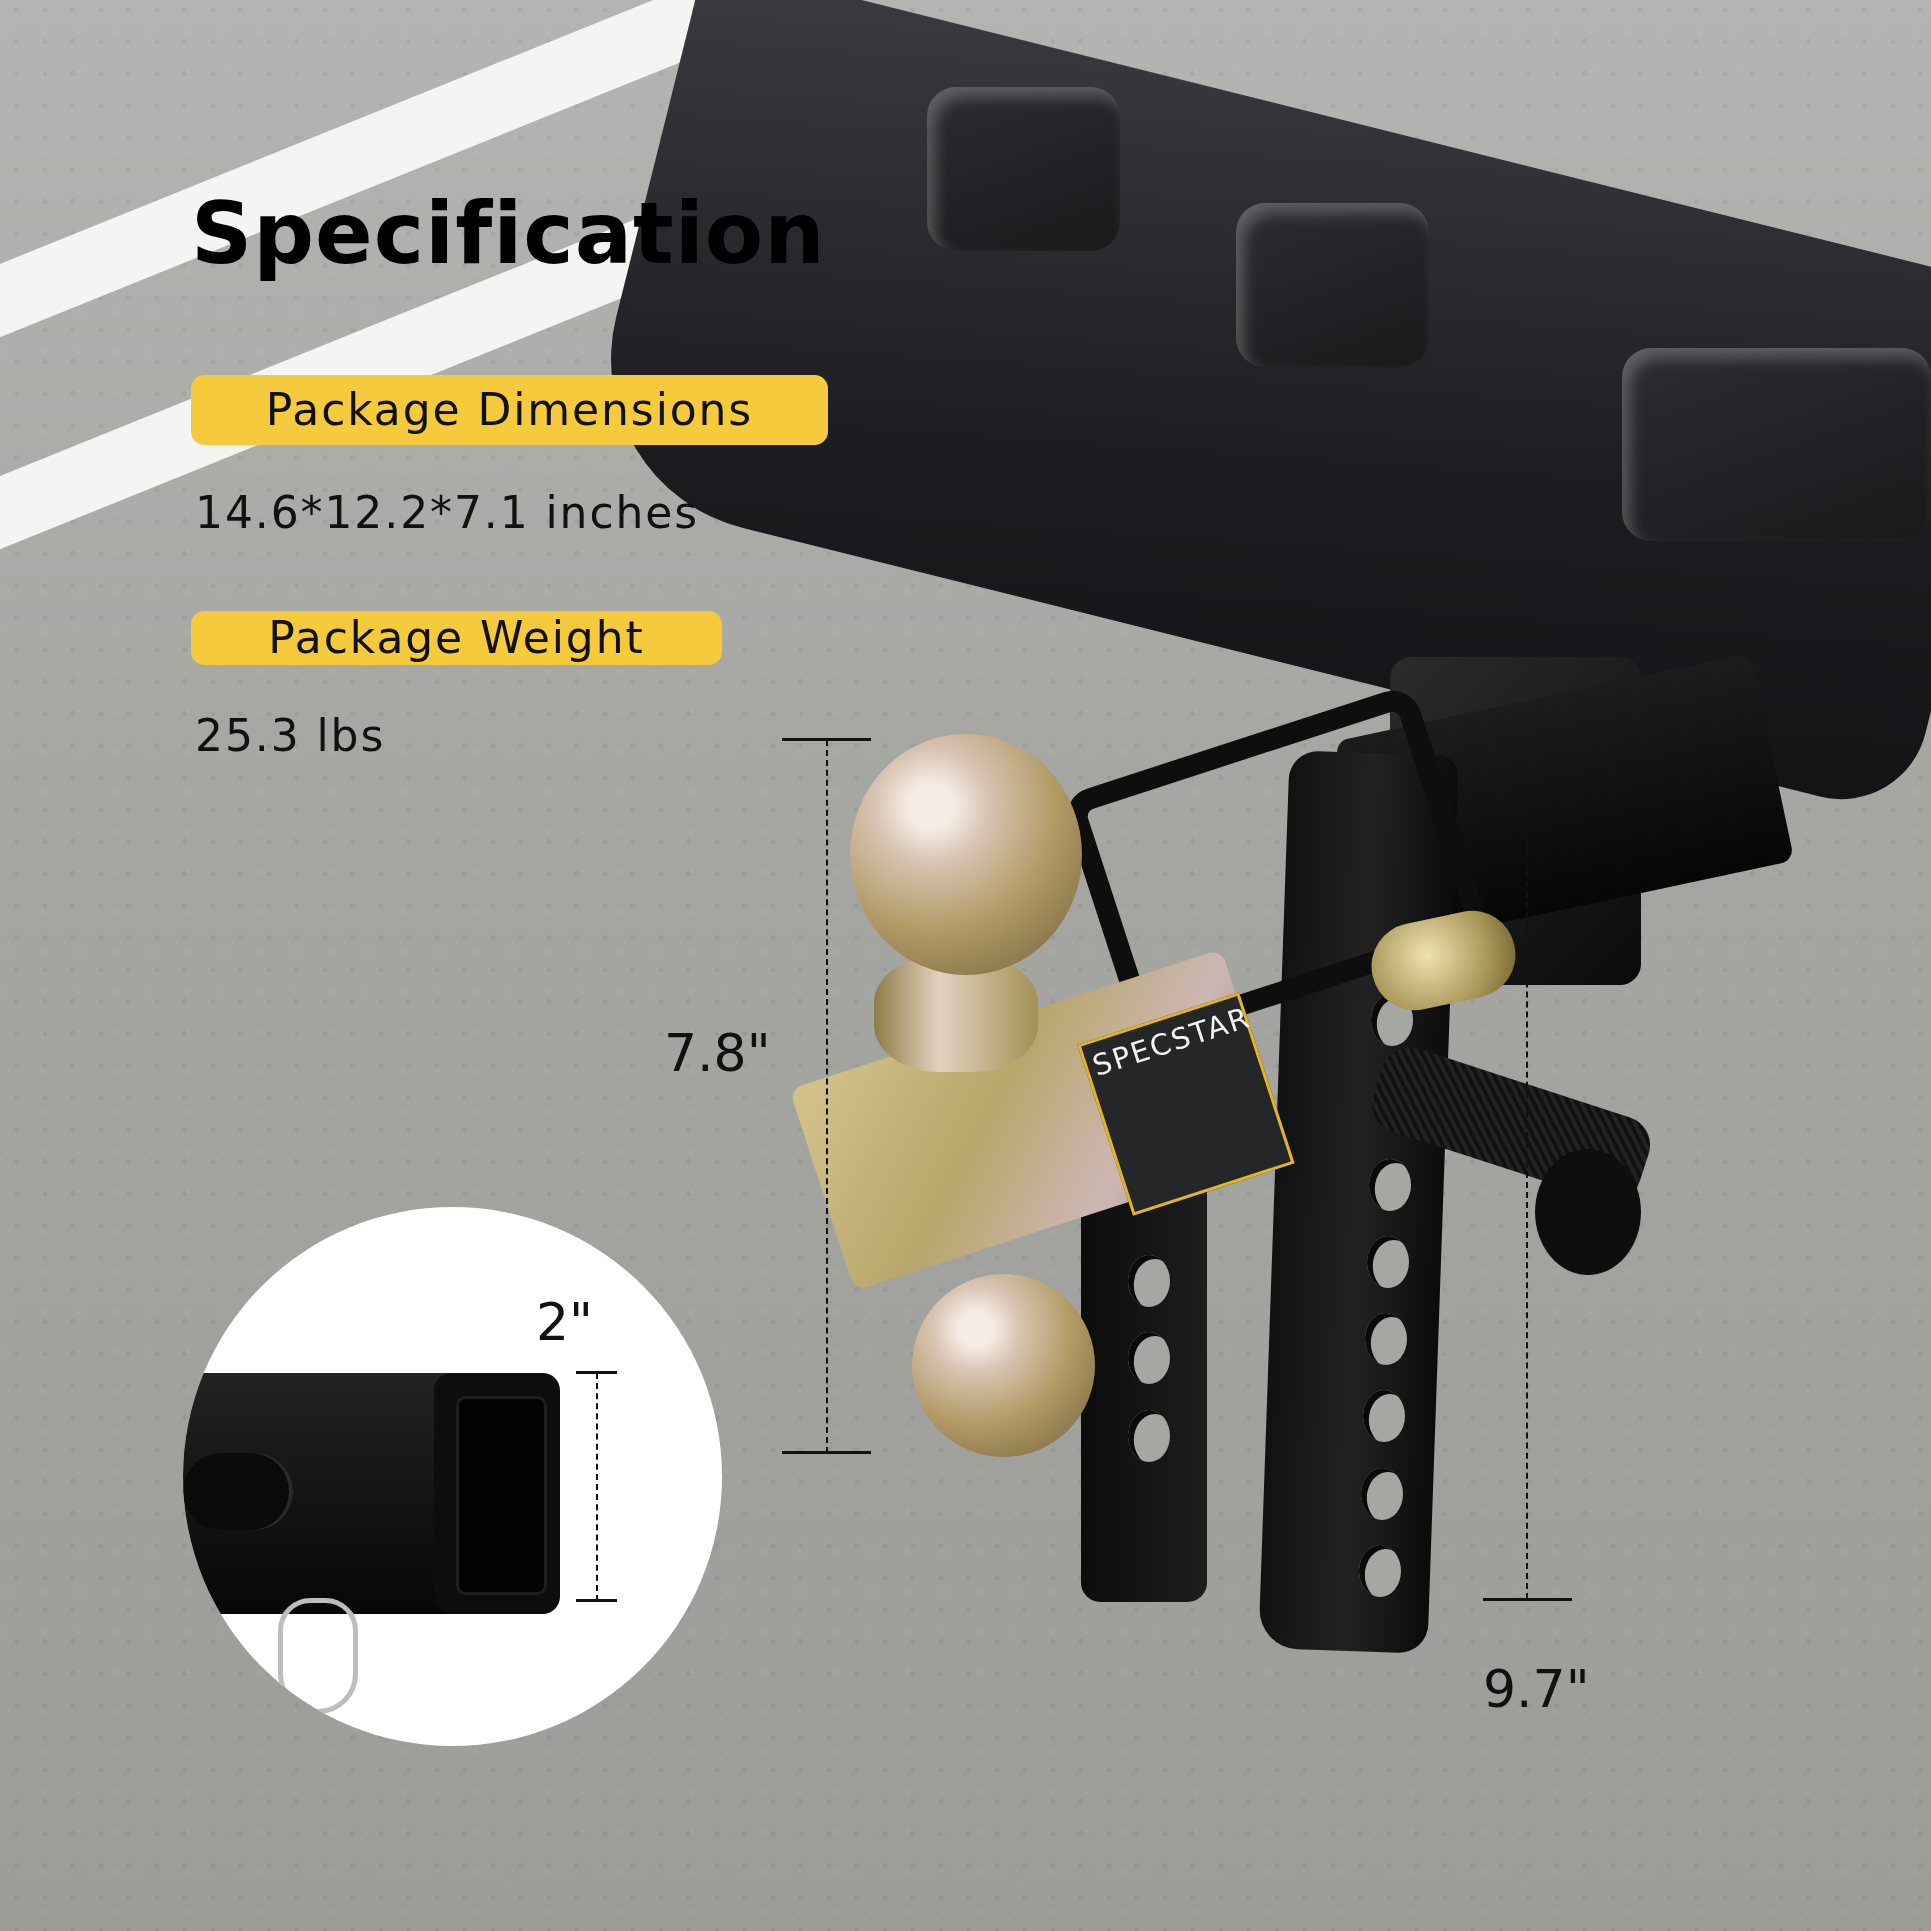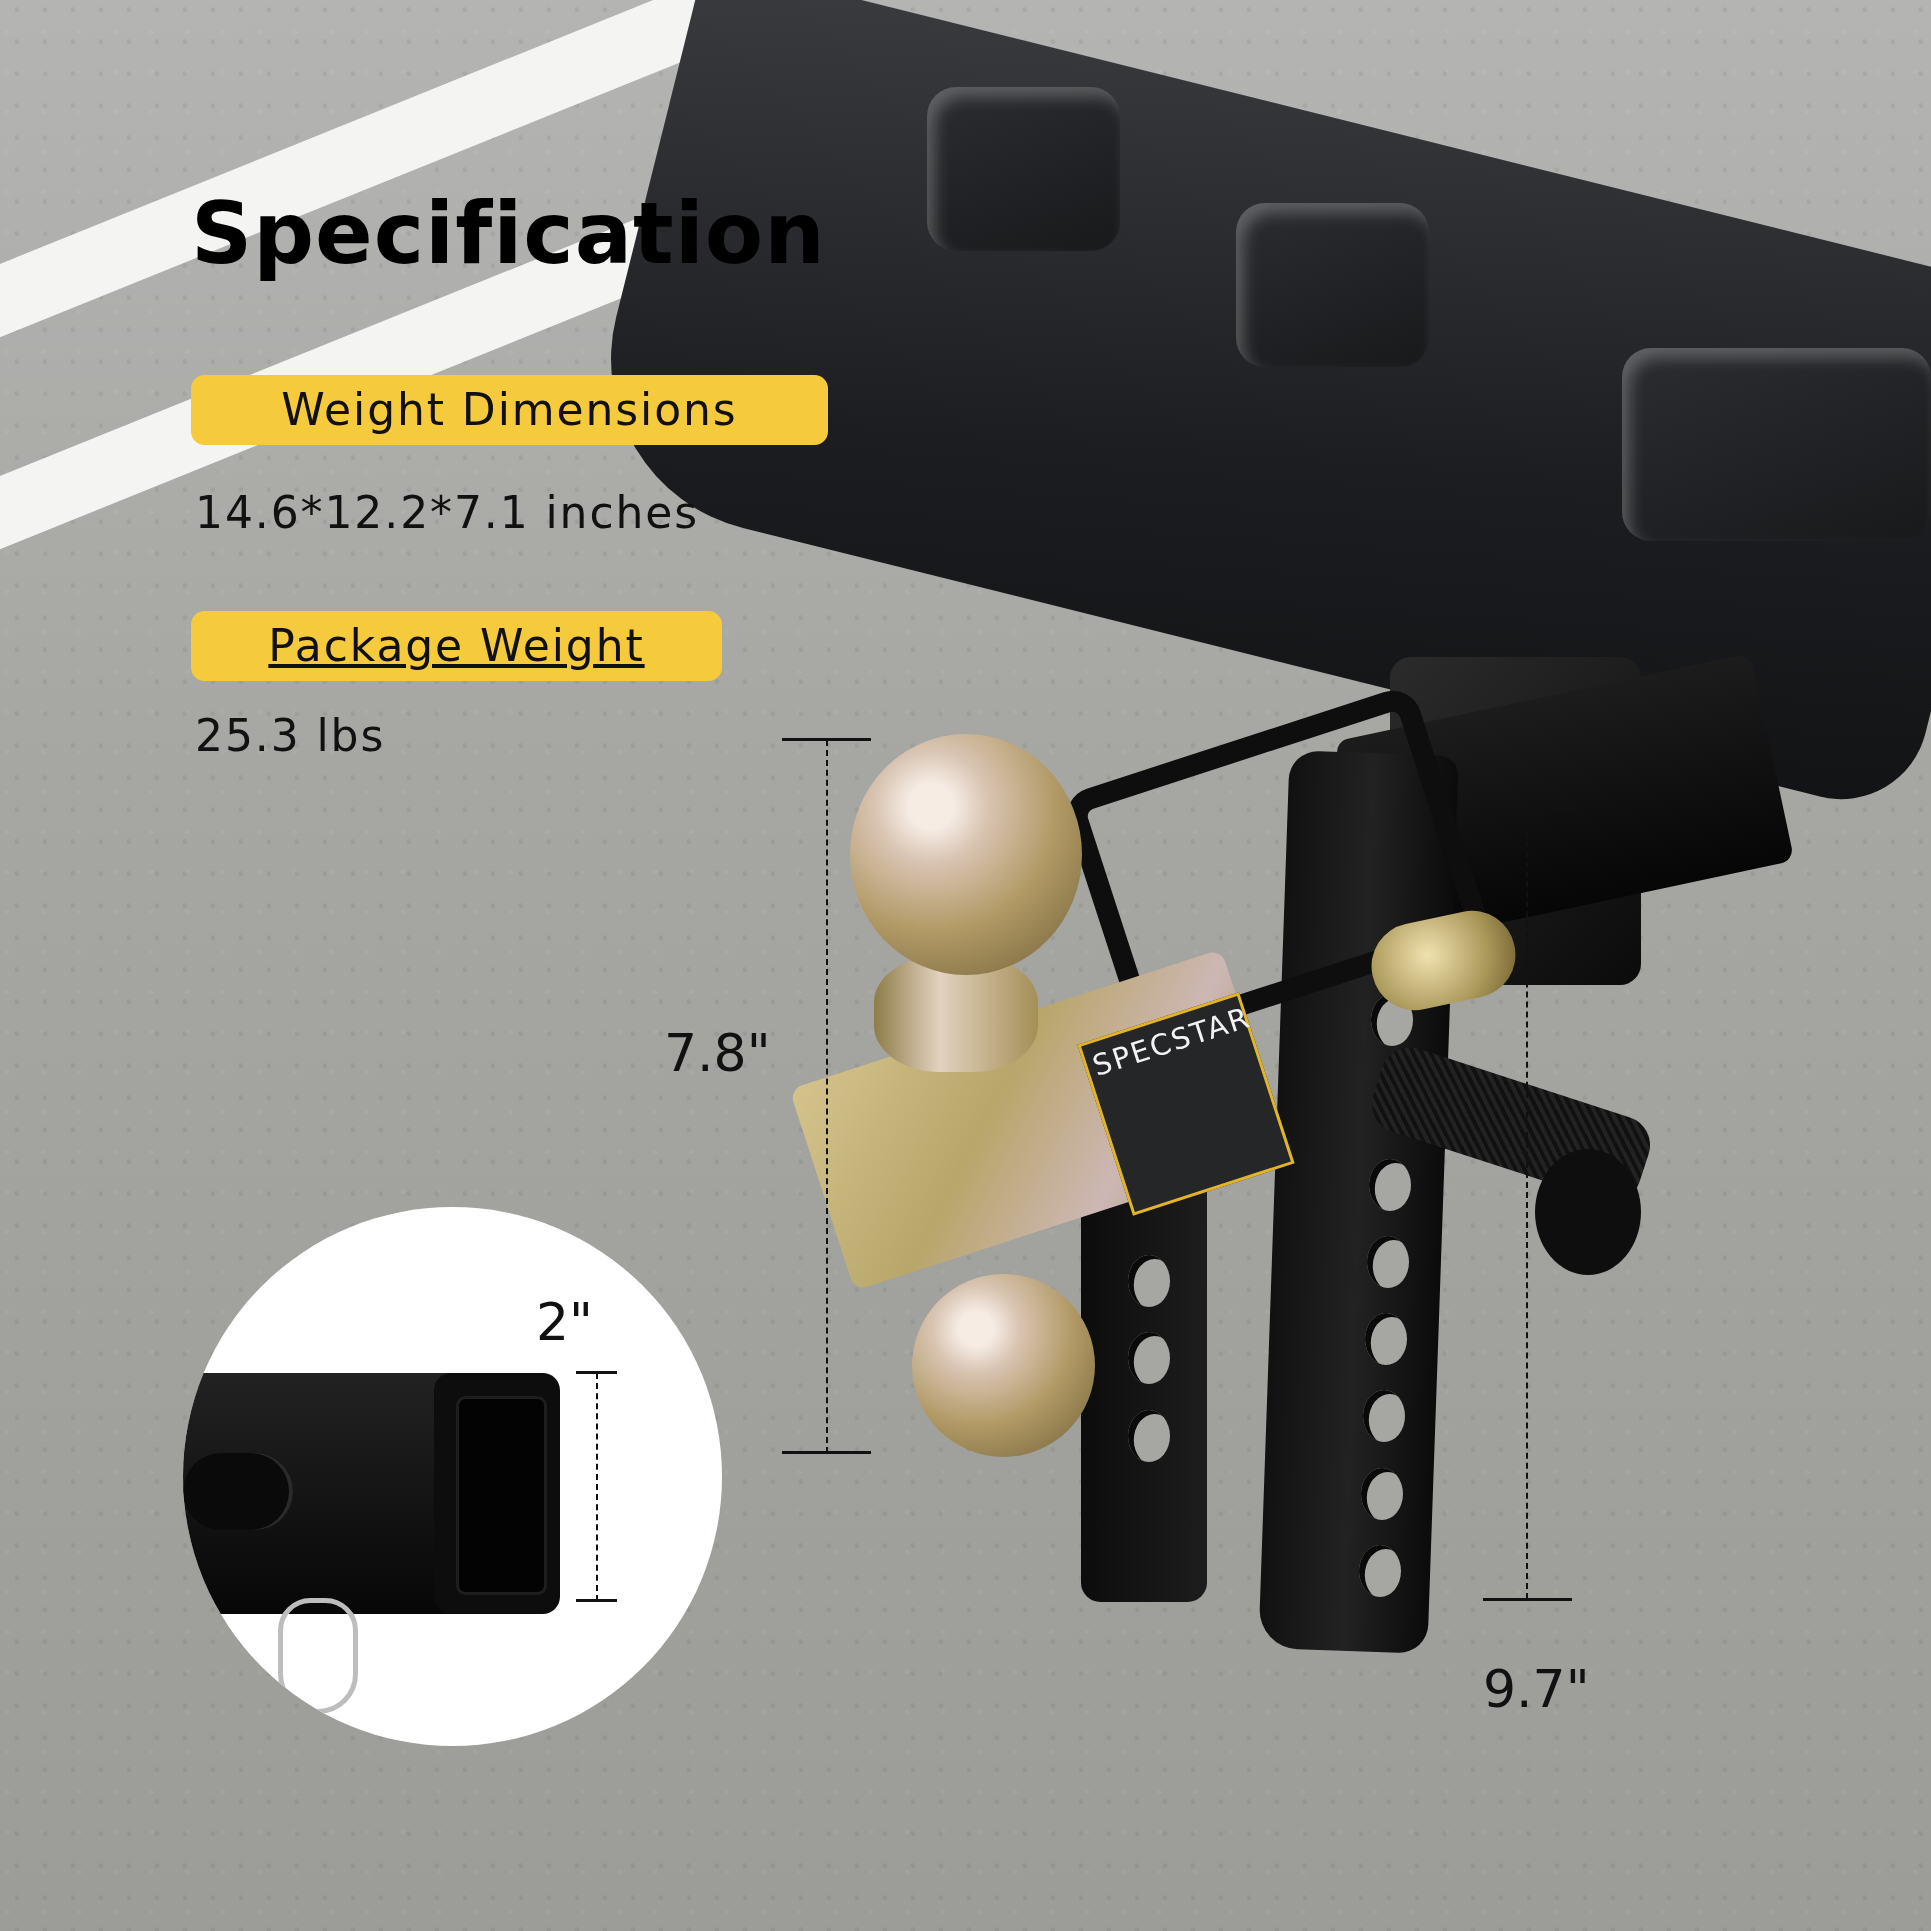--- a/index.html
+++ b/index.html
@@ -102,25 +102,25 @@
 <div class="lock"></div>
 <div class="lock-cap"></div>
 
 <div class="label">
   <span class="label-brand">SPECSTAR</span>
 </div>
 
 <div class="title">Specification</div>
 
 <div class="pill" style="left:191px;top:375px;width:637px;height:70px;">
-  <span>Weight Dimensions</span>
+  <span>Package Dimensions</span>
 </div>
 <div class="spec-value" style="left:195px;top:477px;margin-top:14px;">14.6*12.2*7.1 inches</div>
 
-<div class="pill" style="left:191px;top:611px;width:531px;height:70px;text-decoration:underline;">
+<div class="pill" style="left:191px;top:611px;width:531px;height:54px;">
   <span>Package Weight</span>
 </div>
 <div class="spec-value" style="left:195px;top:714px;">25.3 lbs</div>
 
 <div class="dim-tick" style="left:782px;top:738px;width:89px;"></div>
 <div class="dim-line" style="left:826px;top:740px;height:713px;"></div>
 <div class="dim-tick" style="left:782px;top:1451px;width:89px;"></div>
 <div class="dim-label" style="left:664px;top:1027px;">7.8"</div>
 
 <div class="dim-tick" style="left:1483px;top:809px;width:89px;"></div>

